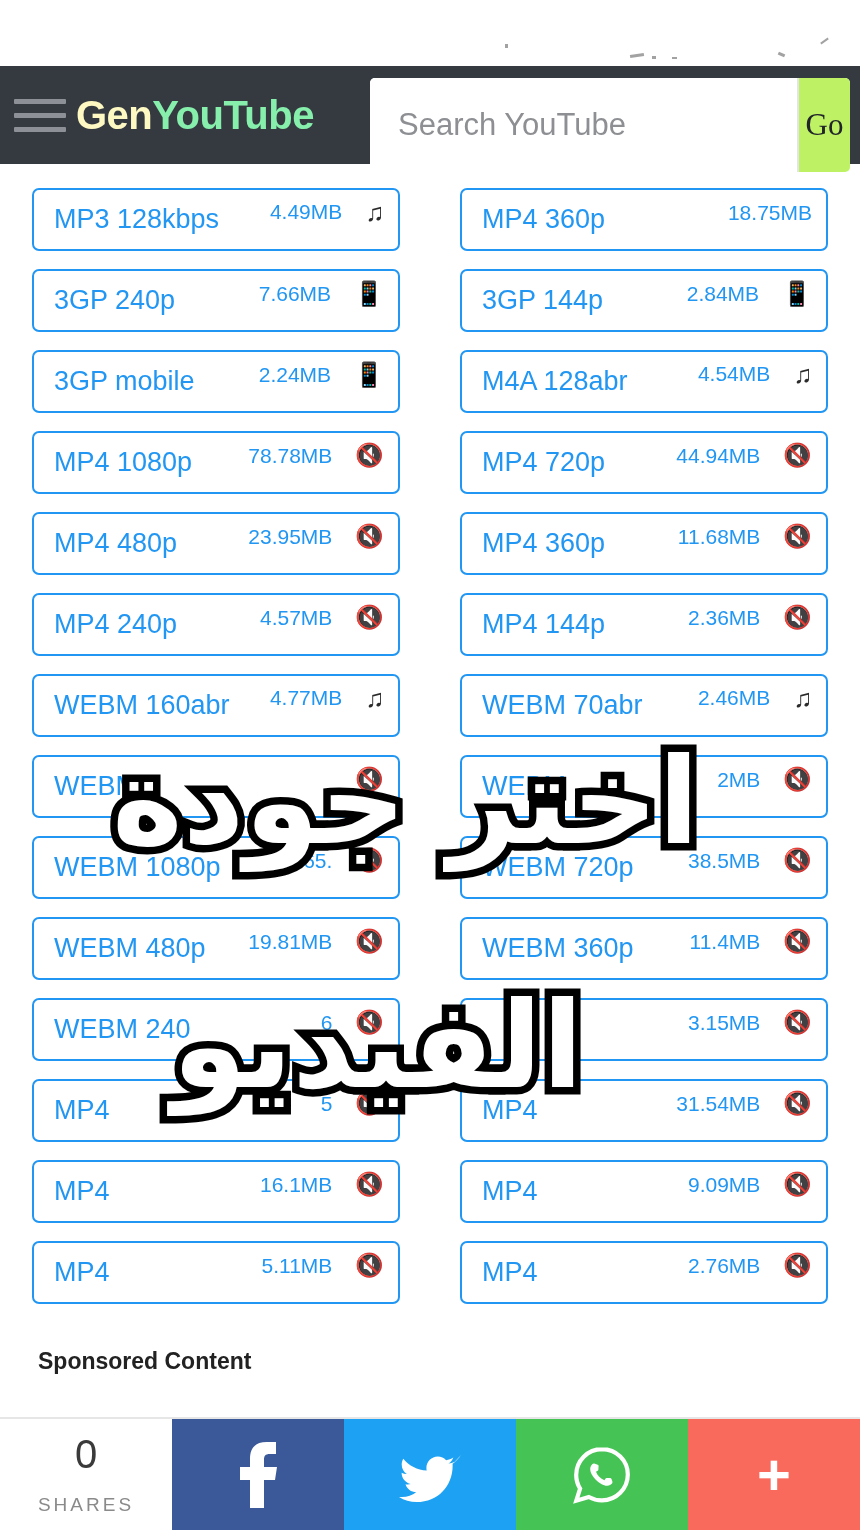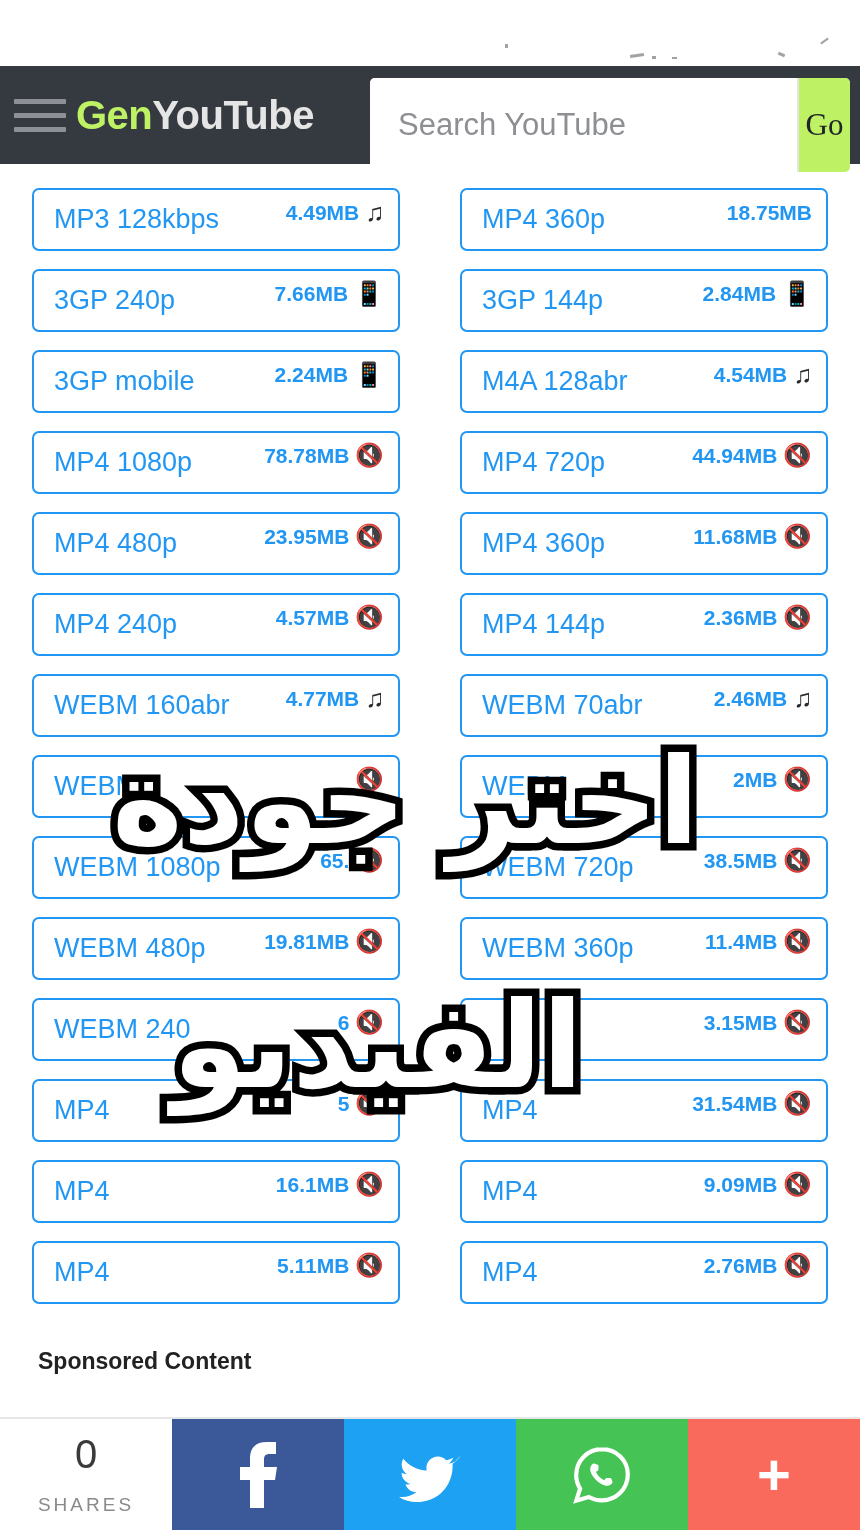--- a/index.html
+++ b/index.html
@@ -30,22 +30,22 @@
   .hamburger {
     width: 52px; margin-left: 14px; margin-right: 10px;
     display: flex; flex-direction: column; justify-content: center;
     gap: 9px; cursor: pointer;
   }
   .hamburger span { display: block; height: 5px; background: #8d9197; border-radius: 1px; }
   .brand {
     font-size: 40px; font-weight: bold; letter-spacing: -.5px;
     white-space: nowrap; user-select: none;
   }
-  .brand .gen { color: #bef264; }
-  .brand .yt  { color: #e5e5e5; margin-top: 36px; }
+  .brand .gen { color: #fef9c3; }
+  .brand .yt  { color: #86efac; margin-top: 36px; }
   .search-wrap {
     position: absolute; left: 370px; top: 12px;
     width: 480px; height: 94px;
     background: #ffffff;
     border-radius: 5px;
     display: flex; align-items: stretch;
     overflow: hidden;
   }
   .search-input {
     flex: 1 1 auto; border: 0; outline: 0;
@@ -81,23 +81,22 @@
     position: relative;
   }
   .dl-label {
     color: #2196f3;
     font-size: 27px;
     white-space: nowrap;
     flex: 0 0 auto;
   }
   .dl-right {
     margin-left: auto;
-    display: flex; align-items: center; gap: 6px;
+    display: flex; align-items: flex-start; gap: 23px;
     flex: 0 0 auto;
-    font-weight: bold;
   }
   .dl-size {
     color: #2196f3;
     font-size: 21px;
     white-space: nowrap;
     position: relative; top: -7px;
   }
   .dl-icon {
     font-size: 22px; line-height: 1;
     position: relative; top: -7px;

